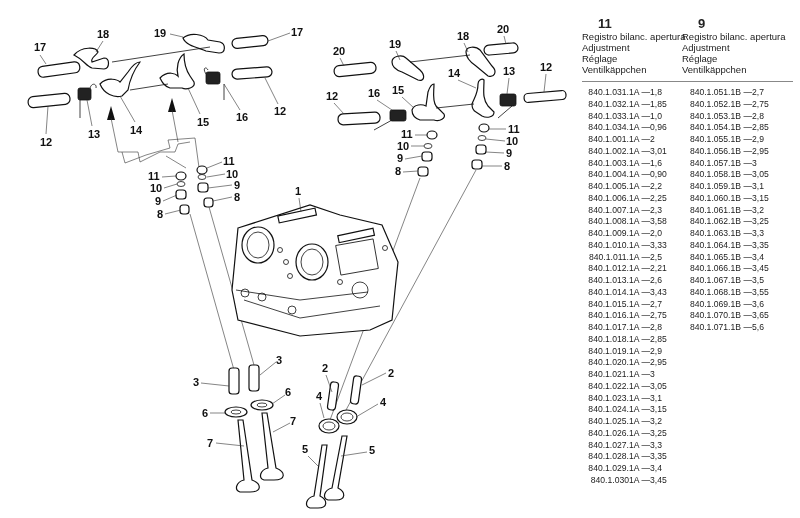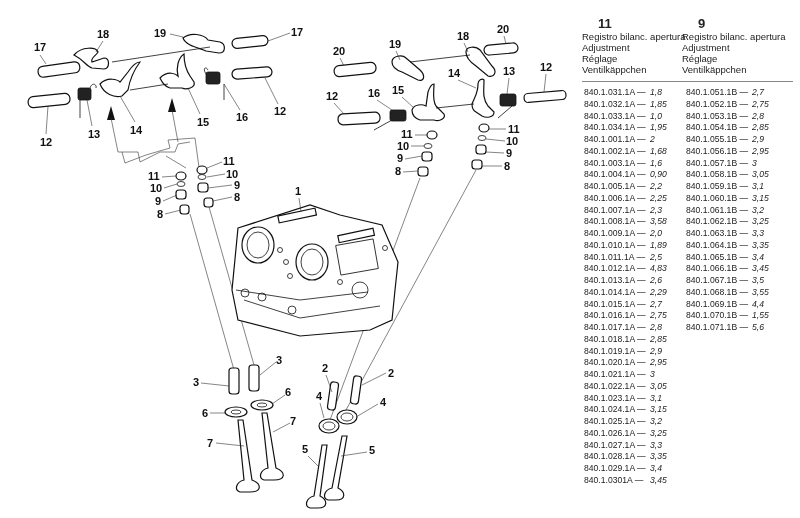--- a/index.html
+++ b/index.html
@@ -17,22 +17,22 @@
   .col-head .num { font-weight: bold; font-size: 13px; display: block; margin-bottom: 2px; }
   .col-head.a { left: 0; }
   .col-head .num.a { padding-left: 16px; }
   .col-head.b { left: 100px; }
   .col-head .num.b { padding-left: 16px; }
   .divider { position: absolute; left: 0; top: 81px; width: 211px; height: 0; border-top: 1px solid #888; }
   .rows { position: absolute; top: 87px; font-size: 8.6px; line-height: 11.75px; color: #222; }
   .rows.a { left: 2px; }
   .rows.b { left: 104px; }
   .row { white-space: nowrap; height: 11.75px; }
-  .row .code { display: inline-block; width: 66px; }
-  .row .val { display: inline-block; font-style: italic; }
+  .row .code { display: inline-block; width: 66px; text-align: right; }
+  .row .val { display: inline-block; }
 </style>
 </head>
 <body>
 
 <svg id="diagram" viewBox="0 0 575 518" xmlns="http://www.w3.org/2000/svg">
 
   <g>
 
     <g>
       <rect class="part" x="38" y="64" width="42" height="11" rx="5" transform="rotate(-8 59 70)"></rect>
@@ -298,35 +298,35 @@
     <div>Registro bilanc. apertura</div>
     <div>Adjustment</div>
     <div>Réglage</div>
     <div>Ventilkäppchen</div>
   </div>
   <div class="divider"></div>
   <div class="rows a" id="rows-0">
       <div class="row"><span class="code">840.1.031.1A —</span><span class="val">1,8</span></div>
       <div class="row"><span class="code">840.1.032.1A —</span><span class="val">1,85</span></div>
       <div class="row"><span class="code">840.1.033.1A —</span><span class="val">1,0</span></div>
-      <div class="row"><span class="code">840.1.034.1A —</span><span class="val">1,95</span></div>
+      <div class="row"><span class="code">840.1.034.1A —</span><span class="val">0,96</span></div>
       <div class="row"><span class="code">840.1.001.1A —</span><span class="val">2</span></div>
-      <div class="row"><span class="code">840.1.002.1A —</span><span class="val">1,68</span></div>
+      <div class="row"><span class="code">840.1.002.1A —</span><span class="val">3,01</span></div>
       <div class="row"><span class="code">840.1.003.1A —</span><span class="val">1,6</span></div>
       <div class="row"><span class="code">840.1.004.1A —</span><span class="val">0,90</span></div>
       <div class="row"><span class="code">840.1.005.1A —</span><span class="val">2,2</span></div>
       <div class="row"><span class="code">840.1.006.1A —</span><span class="val">2,25</span></div>
       <div class="row"><span class="code">840.1.007.1A —</span><span class="val">2,3</span></div>
       <div class="row"><span class="code">840.1.008.1A —</span><span class="val">3,58</span></div>
       <div class="row"><span class="code">840.1.009.1A —</span><span class="val">2,0</span></div>
-      <div class="row"><span class="code">840.1.010.1A —</span><span class="val">1,89</span></div>
+      <div class="row"><span class="code">840.1.010.1A —</span><span class="val">3,33</span></div>
       <div class="row"><span class="code">840.1.011.1A —</span><span class="val">2,5</span></div>
-      <div class="row"><span class="code">840.1.012.1A —</span><span class="val">4,83</span></div>
+      <div class="row"><span class="code">840.1.012.1A —</span><span class="val">2,21</span></div>
       <div class="row"><span class="code">840.1.013.1A —</span><span class="val">2,6</span></div>
-      <div class="row"><span class="code">840.1.014.1A —</span><span class="val">2,29</span></div>
+      <div class="row"><span class="code">840.1.014.1A —</span><span class="val">3,43</span></div>
       <div class="row"><span class="code">840.1.015.1A —</span><span class="val">2,7</span></div>
       <div class="row"><span class="code">840.1.016.1A —</span><span class="val">2,75</span></div>
       <div class="row"><span class="code">840.1.017.1A —</span><span class="val">2,8</span></div>
       <div class="row"><span class="code">840.1.018.1A —</span><span class="val">2,85</span></div>
       <div class="row"><span class="code">840.1.019.1A —</span><span class="val">2,9</span></div>
       <div class="row"><span class="code">840.1.020.1A —</span><span class="val">2,95</span></div>
       <div class="row"><span class="code">840.1.021.1A —</span><span class="val">3</span></div>
       <div class="row"><span class="code">840.1.022.1A —</span><span class="val">3,05</span></div>
       <div class="row"><span class="code">840.1.023.1A —</span><span class="val">3,1</span></div>
       <div class="row"><span class="code">840.1.024.1A —</span><span class="val">3,15</span></div>
@@ -349,17 +349,17 @@
       <div class="row"><span class="code">840.1.059.1B —</span><span class="val">3,1</span></div>
       <div class="row"><span class="code">840.1.060.1B —</span><span class="val">3,15</span></div>
       <div class="row"><span class="code">840.1.061.1B —</span><span class="val">3,2</span></div>
       <div class="row"><span class="code">840.1.062.1B —</span><span class="val">3,25</span></div>
       <div class="row"><span class="code">840.1.063.1B —</span><span class="val">3,3</span></div>
       <div class="row"><span class="code">840.1.064.1B —</span><span class="val">3,35</span></div>
       <div class="row"><span class="code">840.1.065.1B —</span><span class="val">3,4</span></div>
       <div class="row"><span class="code">840.1.066.1B —</span><span class="val">3,45</span></div>
       <div class="row"><span class="code">840.1.067.1B —</span><span class="val">3,5</span></div>
       <div class="row"><span class="code">840.1.068.1B —</span><span class="val">3,55</span></div>
-      <div class="row"><span class="code">840.1.069.1B —</span><span class="val">4,4</span></div>
-      <div class="row"><span class="code">840.1.070.1B —</span><span class="val">1,55</span></div>
+      <div class="row"><span class="code">840.1.069.1B —</span><span class="val">3,6</span></div>
+      <div class="row"><span class="code">840.1.070.1B —</span><span class="val">3,65</span></div>
       <div class="row"><span class="code">840.1.071.1B —</span><span class="val">5,6</span></div>
     </div>
 </div>
 
 </body></html>

